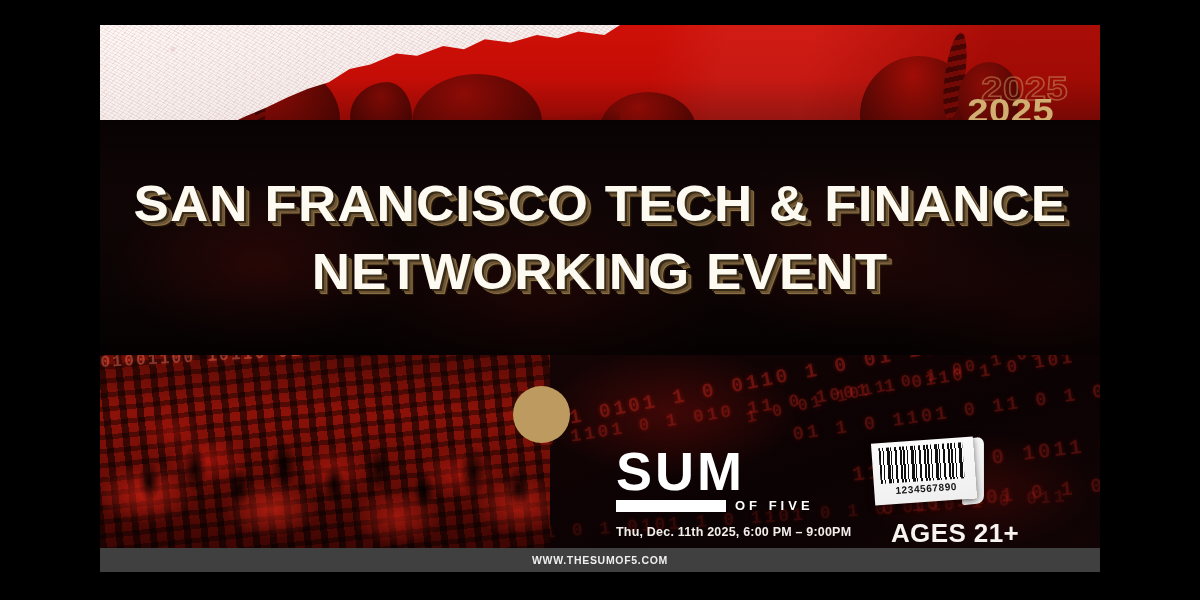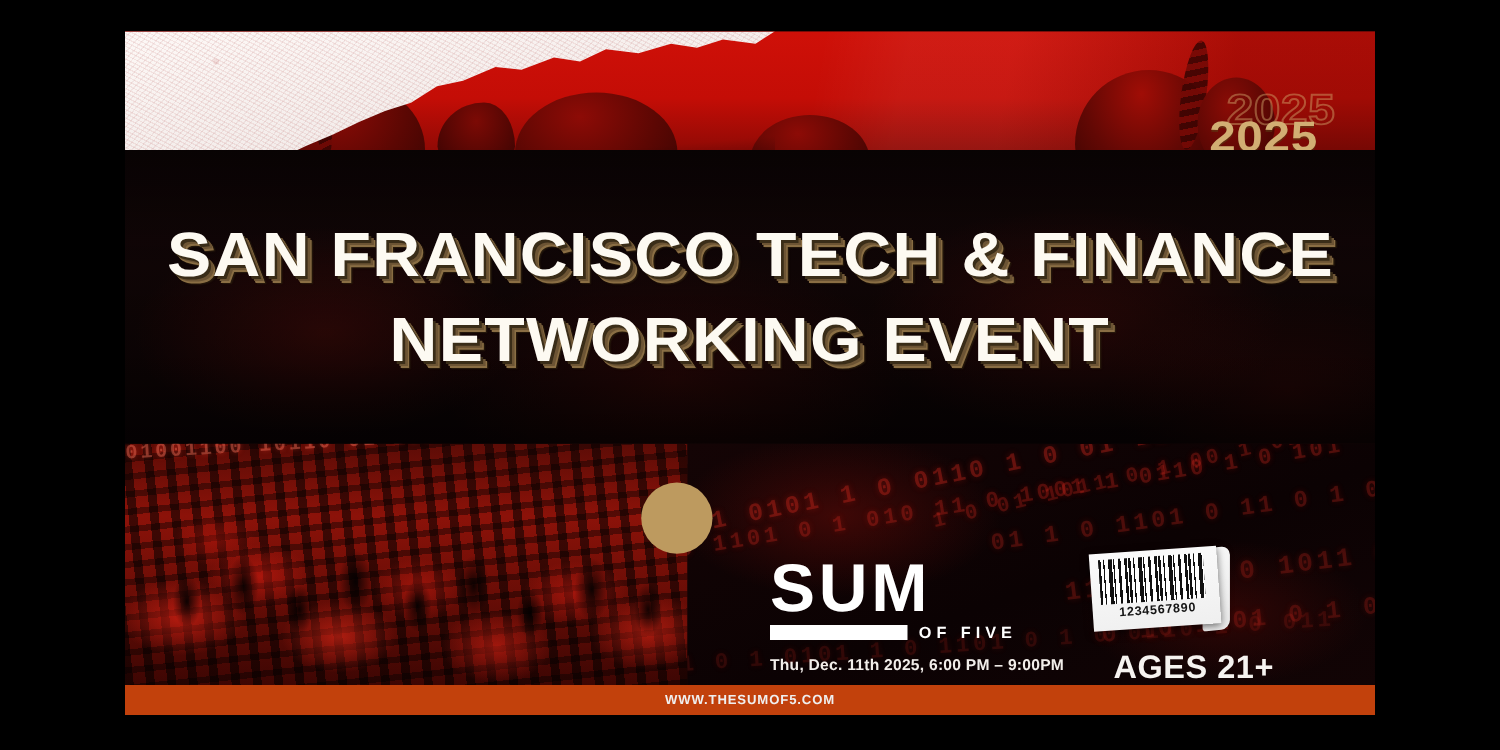--- a/index.html
+++ b/index.html
@@ -249,21 +249,21 @@
   }
   .ages{
     position:absolute;left:0;top:78px;width:170px;text-align:center;
     font-family:"Liberation Sans", sans-serif;
     font-size:26px;font-weight:600;color:#f6f3f0;letter-spacing:.4px;
   }
 
   
   .footer{
     position:absolute;left:0;top:523px;width:1000px;height:24px;
-    background:#c2410c;display:flex;align-items:center;justify-content:center;
+    background:#404040;display:flex;align-items:center;justify-content:center;
   }
   .footer span{
     font-family:"Liberation Sans", sans-serif;
     font-size:10.5px;font-weight:700;color:#efefef;letter-spacing:.7px;
   }
 </style>
 </head>
 <body>
 
 <div id="stage">

